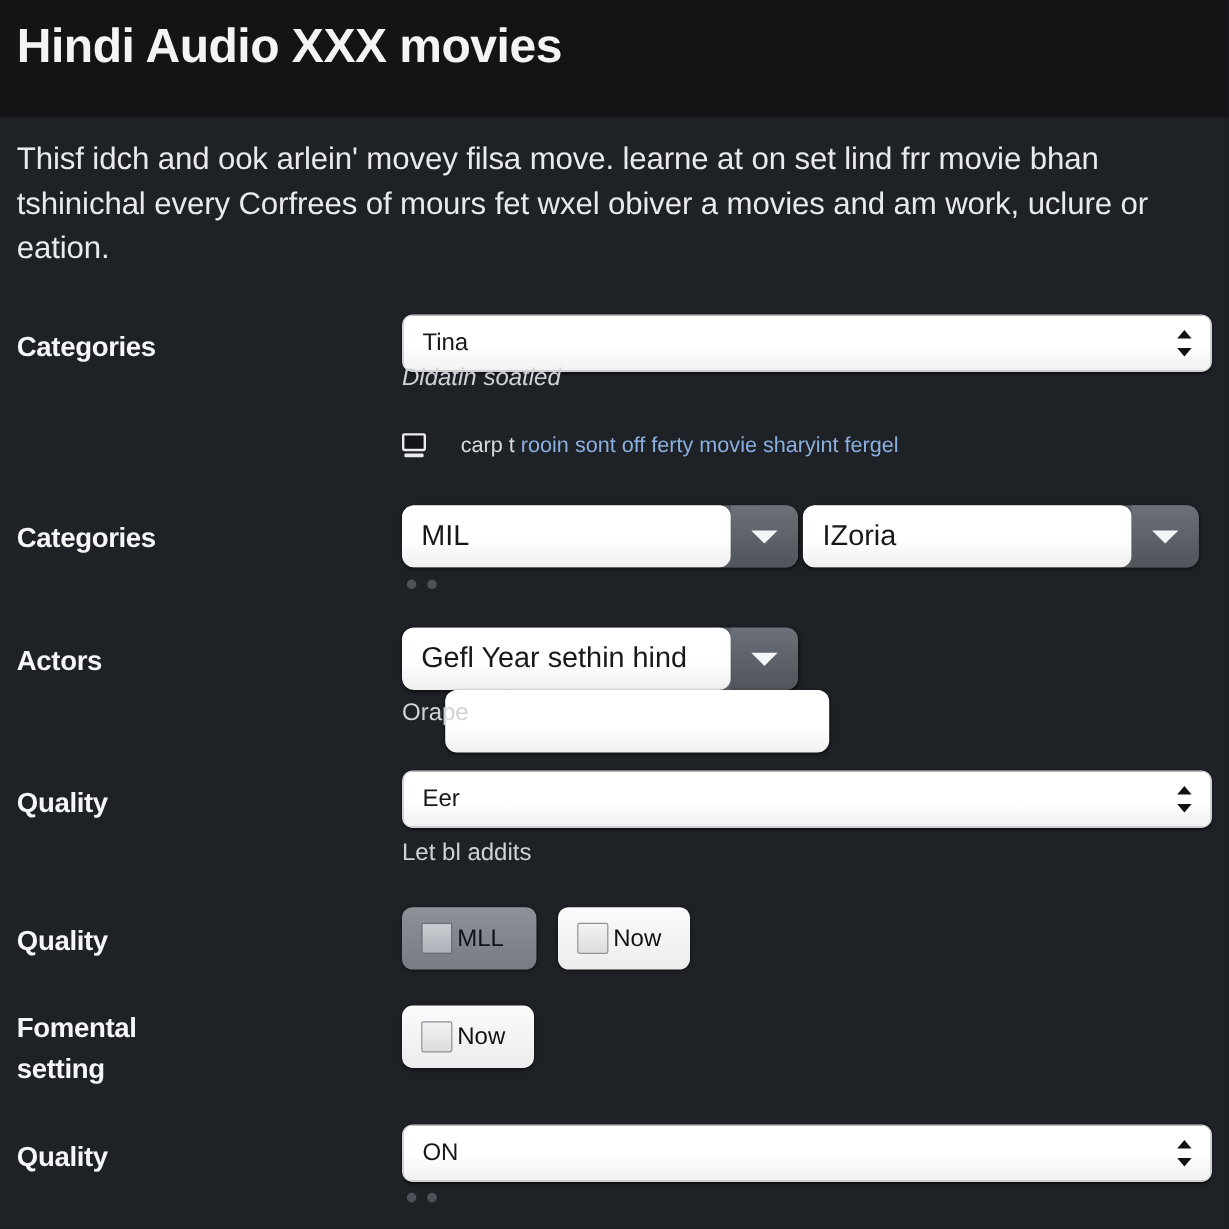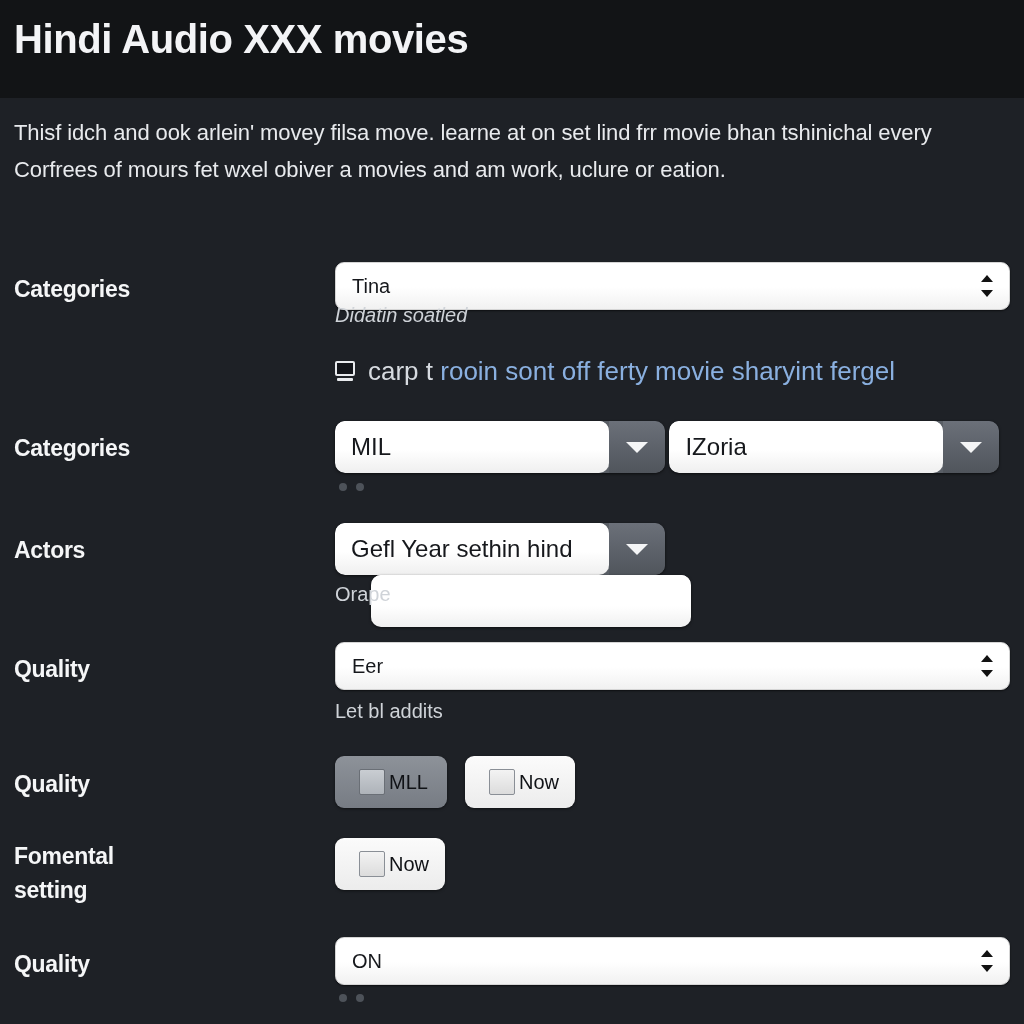--- a/index.html
+++ b/index.html
@@ -43,21 +43,21 @@
     line-height: 50px;
     white-space: nowrap;
   }
 
   
   .intro {
     position: absolute;
     left: 14px;
     top: 114px;
     width: 1000px;
-    font-size: 22px;
+    font-size: 26px;
     line-height: 37px;
     color: #e8eaed;
     letter-spacing: -0.1px;
   }
 
   
   .row {
     position: absolute;
     left: 0;
     width: 1024px;
@@ -216,24 +216,25 @@
     box-sizing: border-box;
   }
   .monitor-icon .base {
     position: absolute;
     left: 2px; bottom: 0;
     width: 16px; height: 3px;
     background: #e9ebee;
     border-radius: 1px;
   }
   .link-text {
-    font-size: 26px;
+    font-size: 18px;
     color: #8ab0e0;
     line-height: 26px;
     white-space: nowrap;
+    margin-left: 16px;
   }
   .link-text .lead { color: #d7dbe0; }
 
   
   .dots {
     position: absolute;
     left: 339px;
     display: flex;
     gap: 9px;
   }
@@ -249,21 +250,21 @@
     position: absolute;
     left: 335px;
     display: flex;
     gap: 18px;
   }
   .chk-btn {
     height: 52px;
     border-radius: 9px;
     display: flex;
     align-items: center;
-    padding: 0 24px;
+    padding: 0 16px;
     box-sizing: border-box;
     box-shadow: 0 1px 3px rgba(0,0,0,0.5);
     font-size: 20px;
     color: #101216;
     white-space: nowrap;
     gap: 4px;
   }
   .chk-btn.dark {
     width: 112px;
     background: linear-gradient(#8d9299 0%, #777c84 100%);

